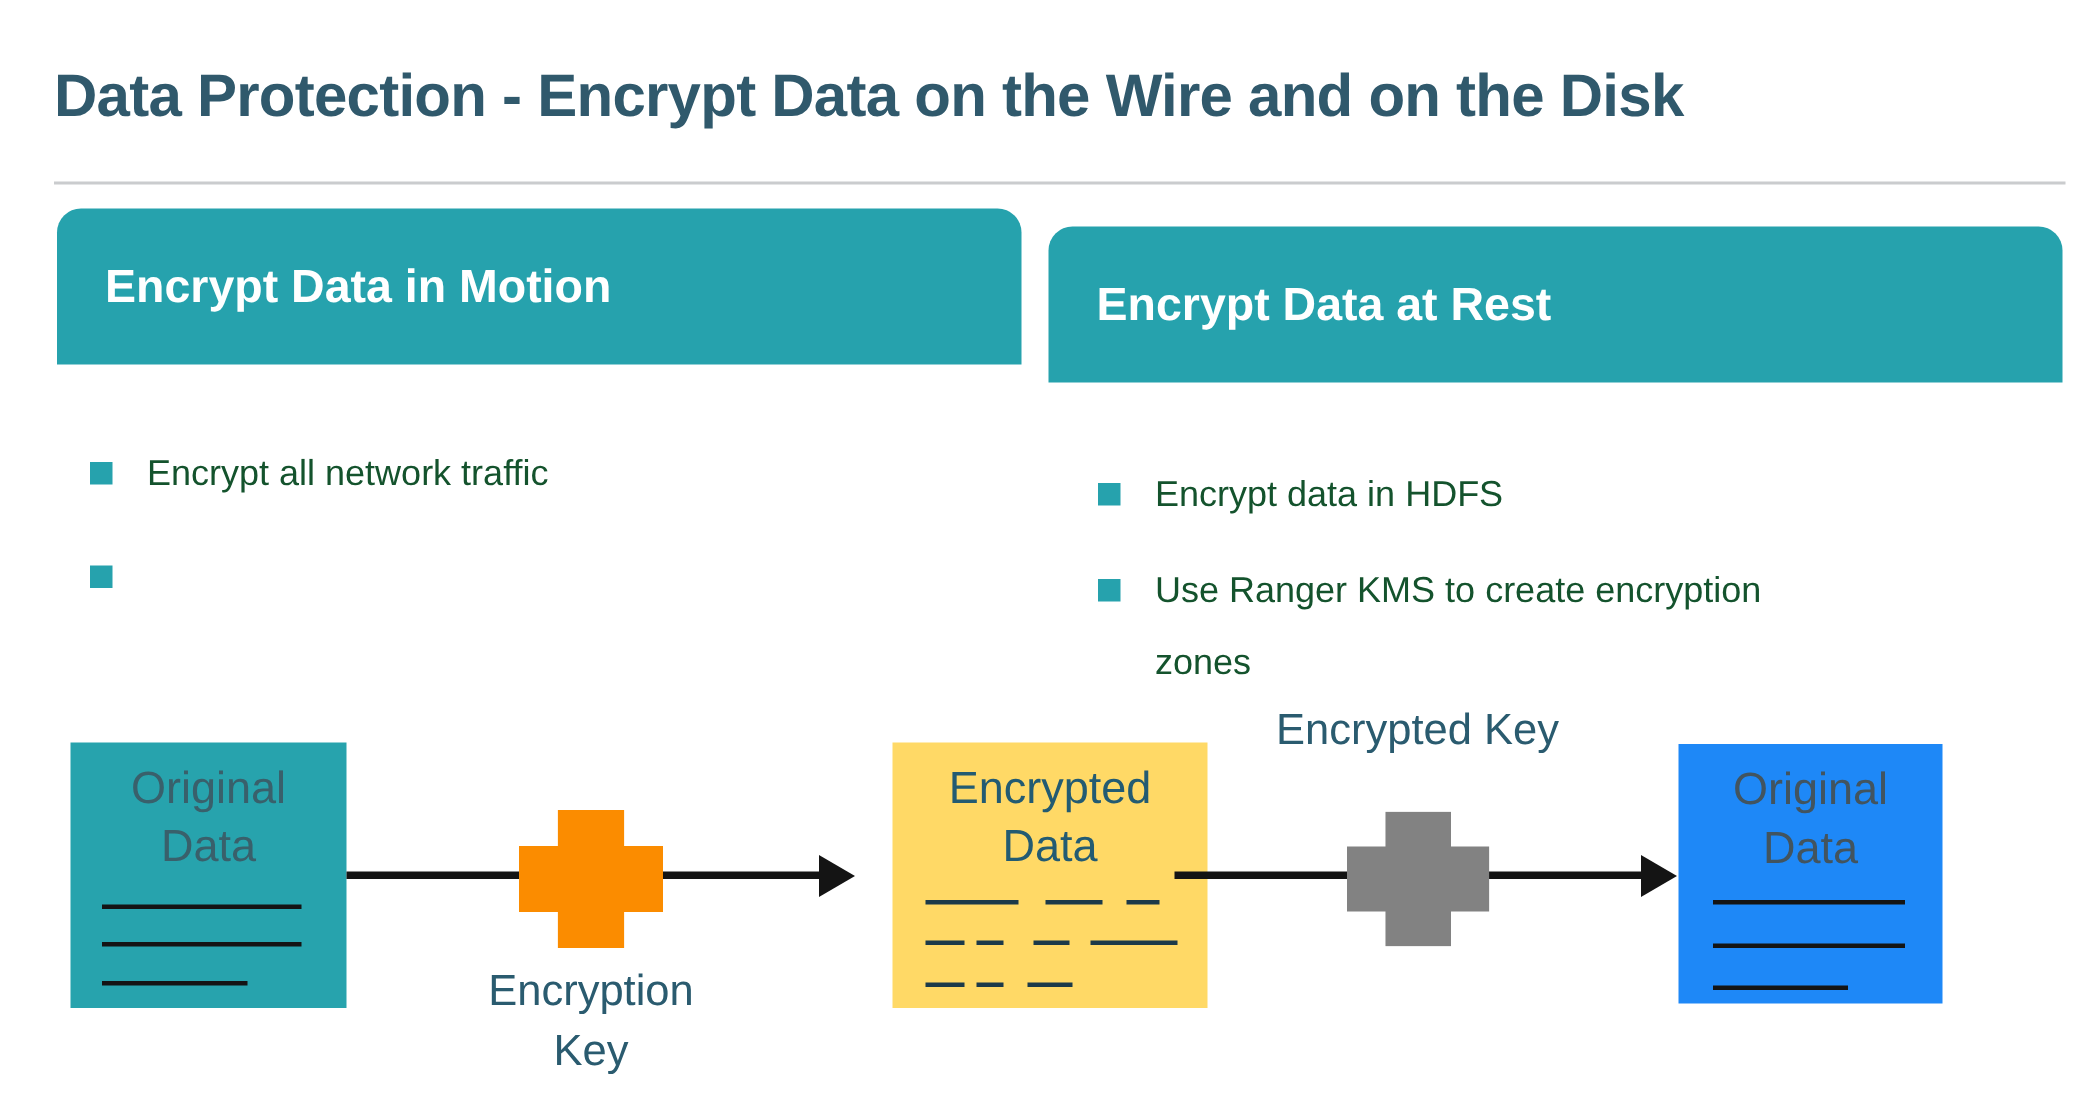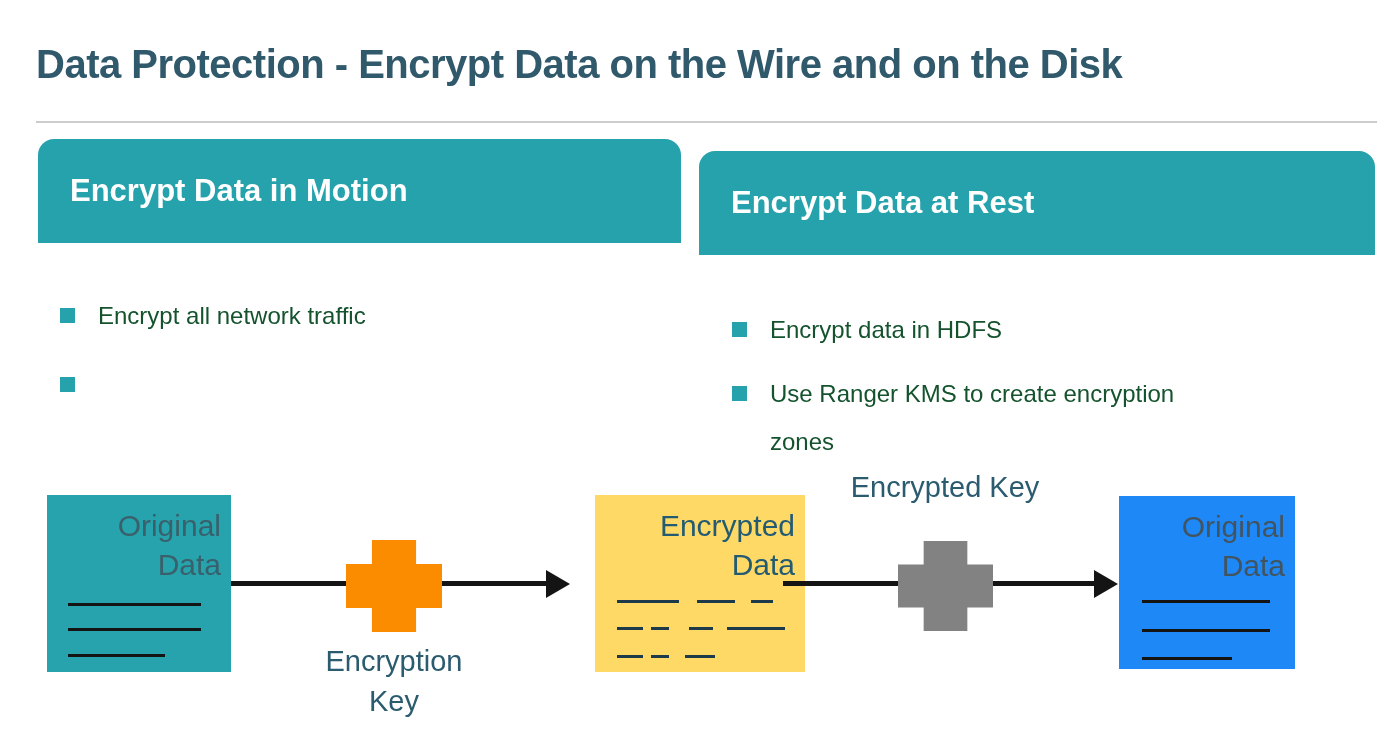--- a/index.html
+++ b/index.html
@@ -34,21 +34,21 @@
   #bullets-right .bullet-item { margin-bottom:16px; }
   .bullet-marker { width:15px; height:15px; background:#26A2AD; flex:none; margin-top:12px; }
   #bullets-right .bullet-marker { margin-top:16px; }
   .bullet-text {
     margin-left:23px; font-size:24px; color:#14532d; width:445px;
   }
   #bullets-left  .bullet-text { line-height:39px; }
   #bullets-right .bullet-text { line-height:48px; }
 
   
-  .doc-box { position:absolute; top:495px; height:177px; box-sizing:border-box; text-align:right; }
+  .doc-box { position:absolute; top:495px; height:177px; box-sizing:border-box; text-align:center; }
   #box-source    { left:47px;   width:184px; background:#27A3AD; }
   #box-encrypted { left:595px;  width:210px; background:#FFD966; }
   #box-result    { left:1119px; top:496px; width:176px; height:173px; background:#1E88F7; }
   .doc-label { font-size:30px; line-height:39px; padding:11px 10px 0 10px; }
   #box-source    .doc-label { color:#39606B; }
   #box-encrypted .doc-label { color:#235B72; }
   #box-result    .doc-label { color:#42545F; }
 
   .doc-line { position:absolute; background:#141414; height:3px; left:21px; }
   #box-source .l1 { top:108px; width:133px; }

